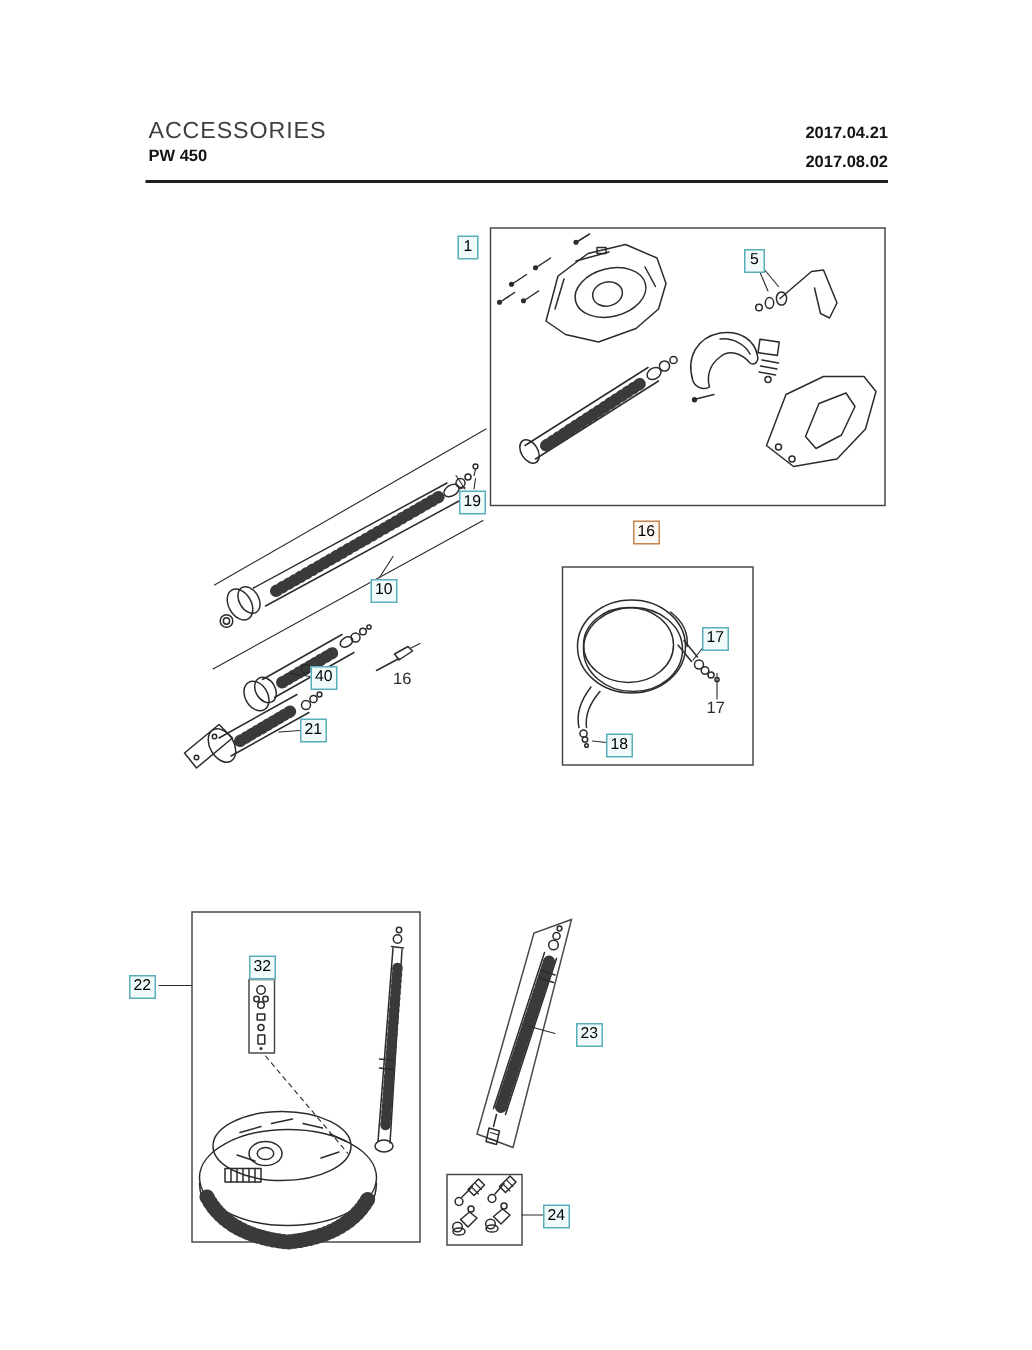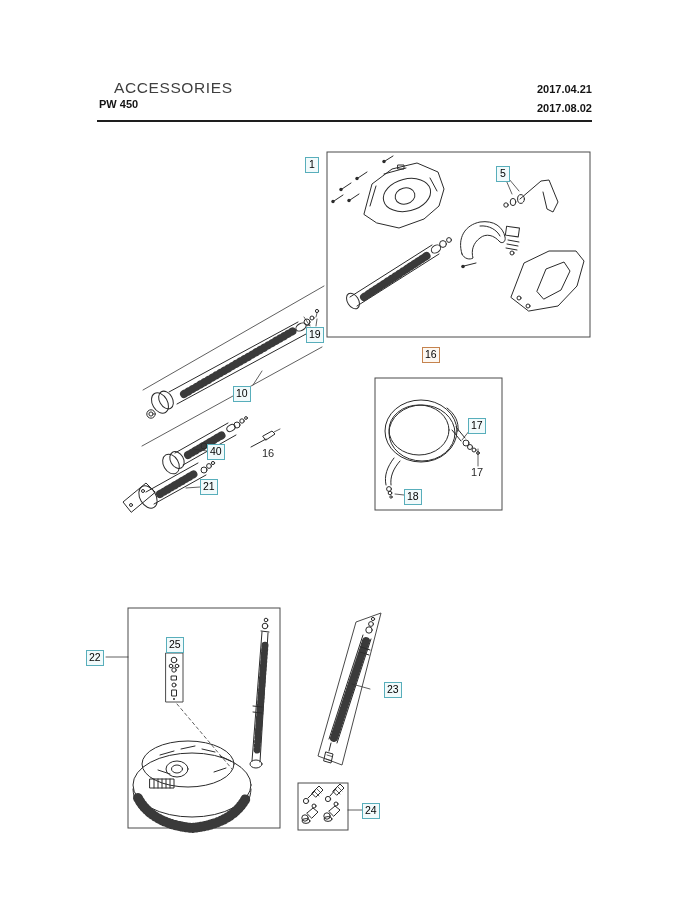--- a/index.html
+++ b/index.html
@@ -1,19 +1,19 @@
 <!DOCTYPE html>
 <html style="--callout-teal: #58aebb; --callout-teal-bg: #f1fafb; --callout-orange: #c5834e; --callout-orange-bg: #fdf8f2; --line: #2b2b2b;"><head>
 <meta charset="utf-8">
 <style>
   html,body{margin:0;padding:0;background:#ffffff;}
   #page{position:relative;width:688px;height:900px;background:#fff;overflow:hidden;
         font-family:"Liberation Sans","DejaVu Sans",sans-serif;}
   
-  #title{position:absolute;left:114px;top:79px;font-size:15.5px;letter-spacing:.6px;color:#3f3f3f;}
+  #title{position:absolute;left:99px;top:79px;font-size:15.5px;letter-spacing:.6px;color:#3f3f3f;}
   #model{position:absolute;left:99px;top:98px;font-size:11px;font-weight:bold;color:#141414;}
   #dates{position:absolute;right:96px;top:80px;text-align:left;font-size:11px;font-weight:bold;
          color:#141414;line-height:19px;}
   #rule{position:absolute;left:97px;top:120px;width:495px;height:2px;background:#1e1e1e;}
   
   .co{position:absolute;box-sizing:border-box;min-width:14px;height:16px;line-height:13px;
       text-align:center;font-size:10.5px;padding:0 2px;color:#000;
       border:1.5px solid var(--callout-teal,#58aebb);background:var(--callout-teal-bg,#f1fafb);
       cursor:pointer;}
   .co.orange{border-color:var(--callout-orange,#c5834e);background:var(--callout-orange-bg,#fdf8f2);}
@@ -288,26 +288,26 @@
           <path d="M329,811 L335,806 L340,810 L334,816 Z"></path>
         <circle cx="336" cy="804" r="2"></circle>
           <ellipse cx="328" cy="819" rx="4" ry="2.4"></ellipse>
       </g>
     </g>
   </svg>
 
   <div class="co" style="left:305px;top:157px">1</div>
   <div class="co" style="left:496px;top:166px">5</div>
   <div class="co" style="left:306px;top:327px">19</div>
-  <div class="co" style="left:233px;top:386px">10</div>
+  <div class="co" style="left:247px;top:386px">10</div>
   <div class="co" style="left:207px;top:444px">40</div>
   <div class="co-plain" style="left:262px;top:447px">16</div>
   <div class="co" style="left:200px;top:479px">21</div>
   <div class="co orange" style="left:422px;top:347px">16</div>
   <div class="co" style="left:468px;top:418px">17</div>
   <div class="co-plain" style="left:471px;top:466px">17</div>
   <div class="co" style="left:404px;top:489px">18</div>
   <div class="co" style="left:86px;top:650px">22</div>
-  <div class="co" style="left:166px;top:637px">25</div>
+  <div class="co" style="left:166px;top:637px">32</div>
   <div class="co" style="left:384px;top:682px">23</div>
   <div class="co" style="left:362px;top:803px">24</div>
 
 </div>
 
 </body></html>

